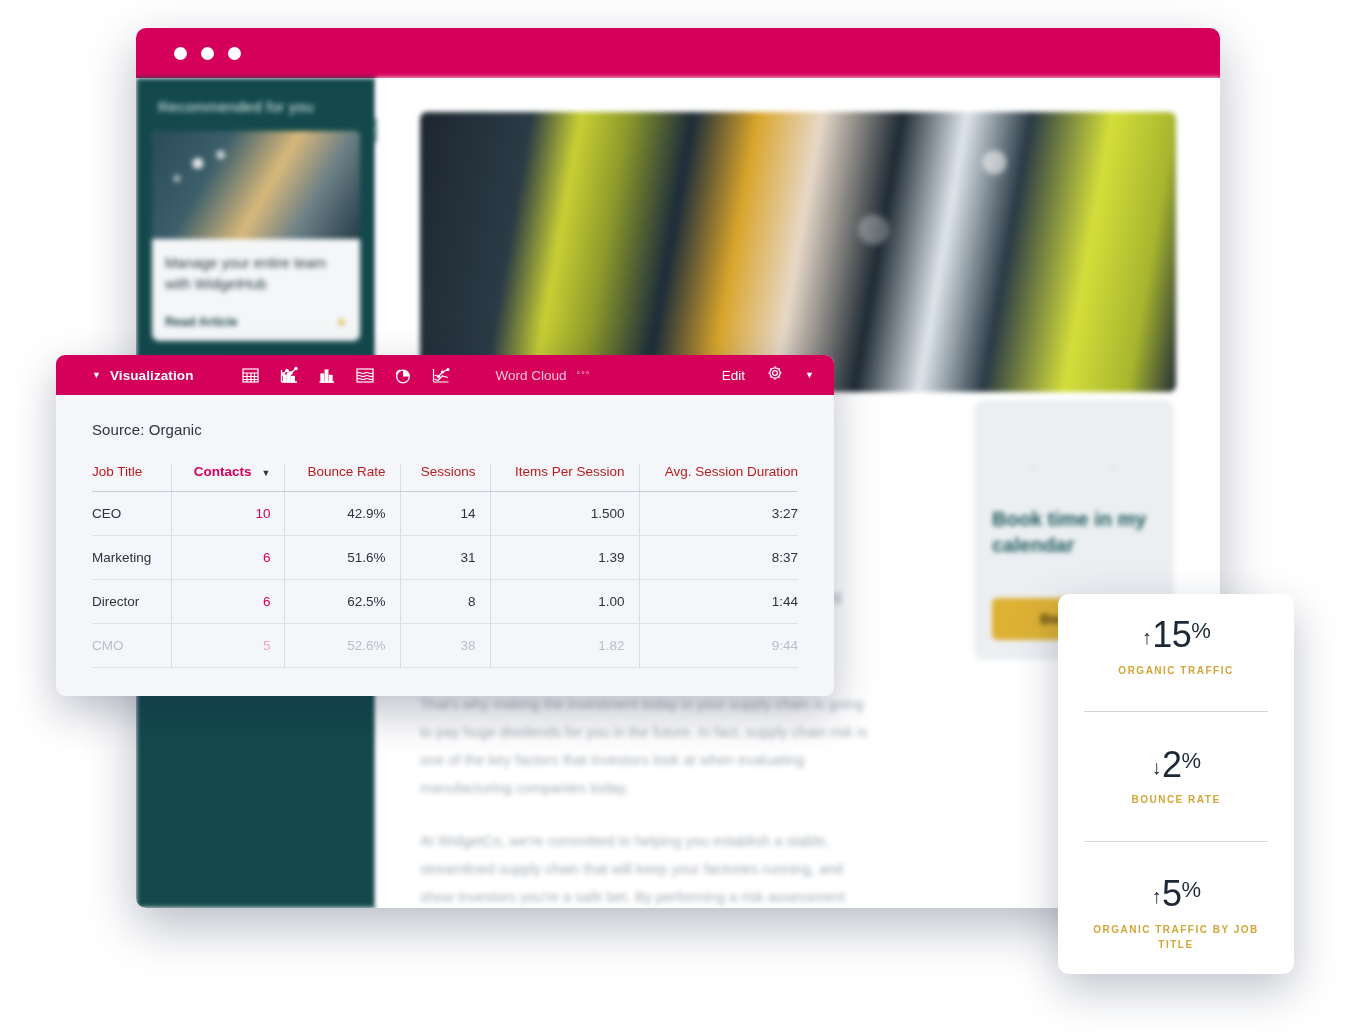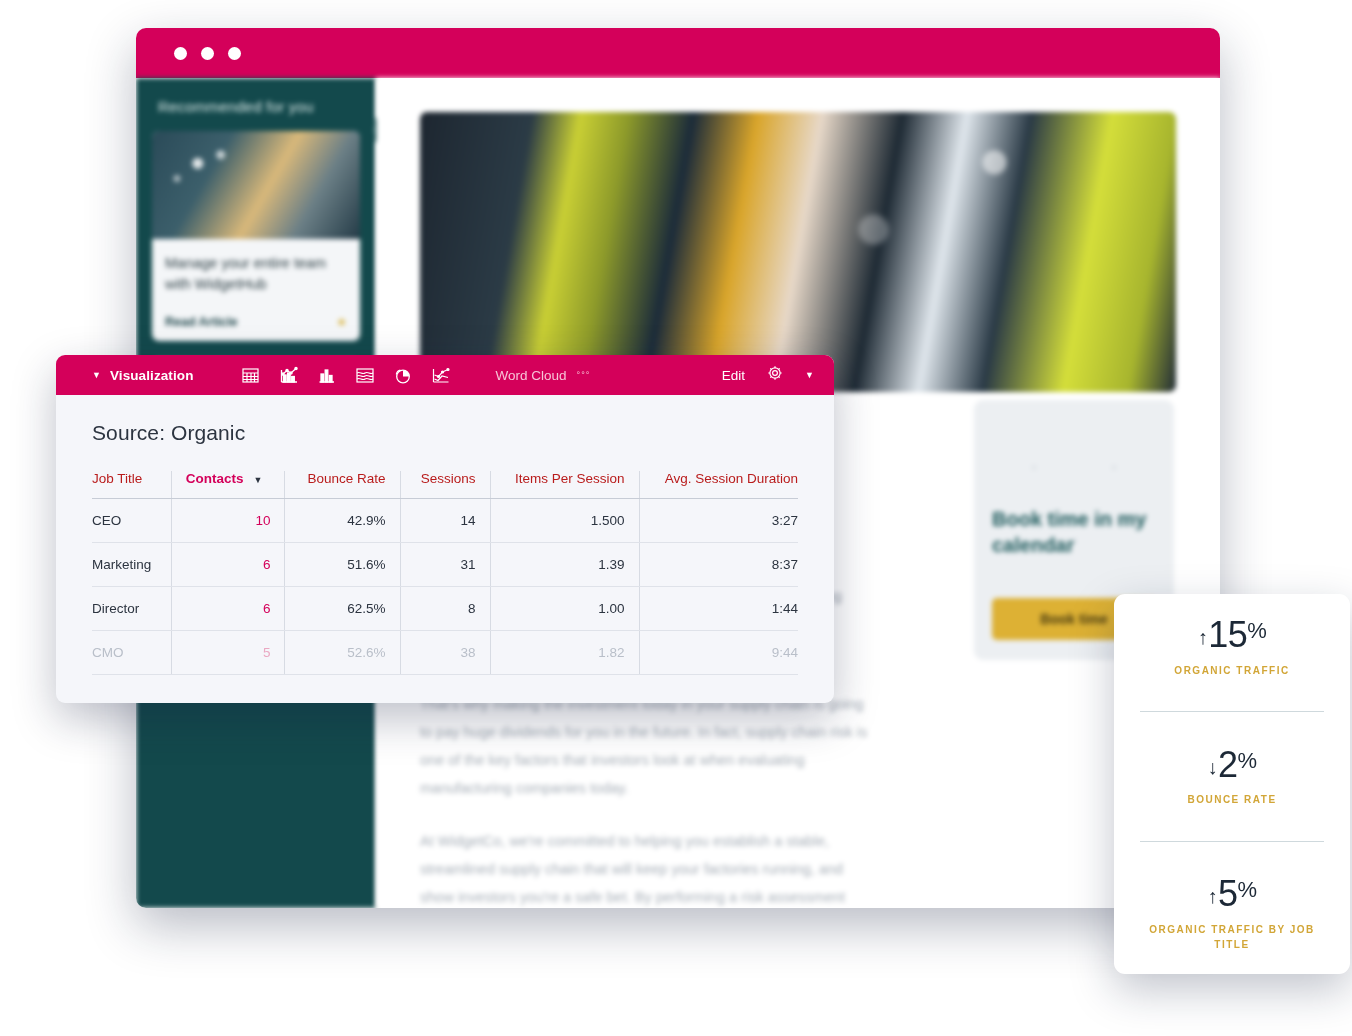--- a/index.html
+++ b/index.html
@@ -268,21 +268,21 @@
     margin-left: auto;
     display: flex;
     align-items: center;
     gap: 22px;
   }
   #viz-edit { font-size: 13.5px; }
   #viz-chevron { font-size: 9px; }
 
   #viz-body { padding: 26px 36px 28px 36px; }
   #viz-source {
-    font-size: 21px;
+    font-size: 15px;
     color: #2c3440;
     margin-bottom: 26px;
     letter-spacing: .1px;
   }
 
   table#viz-table {
     width: 100%;
     border-collapse: collapse;
     font-size: 13.5px;
     color: #2c3440;
@@ -296,21 +296,21 @@
     border-right: 1px solid #d7dbe3;
     white-space: nowrap;
     vertical-align: bottom;
   }
   #viz-table th:first-child { padding-left: 0; }
   #viz-table th:last-child  { border-right: none; padding-right: 0; }
   #viz-table th.num { text-align: right; }
   th#th-contacts {
     color: #D4005A;
     font-weight: 700;
-    text-align: left;
+    text-align: right;
   }
   #sort-caret {
     font-size: 9px;
     color: #2c3440;
     margin-left: 10px;
   }
   #viz-table td {
     padding: 14px 14px;
     border-bottom: 1px solid #dfe2e9;
     border-right: 1px solid #d7dbe3;
@@ -319,21 +319,21 @@
   }
   #viz-table td:first-child { text-align: left; padding-left: 0; margin-left: 9px; }
   #viz-table td:last-child  { border-right: none; padding-right: 0; }
   #viz-table td.contacts { color: #D4005A; font-weight: 400; }
   #viz-table tr.faded td { color: #b9bfc9; }
   #viz-table tr.faded td.contacts { color: #eaa8c2; }
 
   
   #stats-card {
     position: absolute;
-    left: 1114px;
+    left: 1058px;
     top: 594px;
     width: 236px;
     height: 380px;
     background: #ffffff;
     border-radius: 11px;
     box-shadow: 0 16px 44px rgba(20,30,60,.26);
     padding: 22px 24px;
     display: flex;
     flex-direction: column;
     justify-content: space-between;

